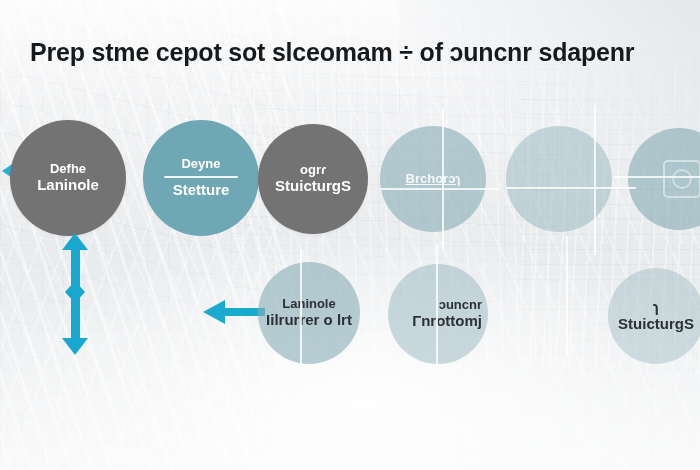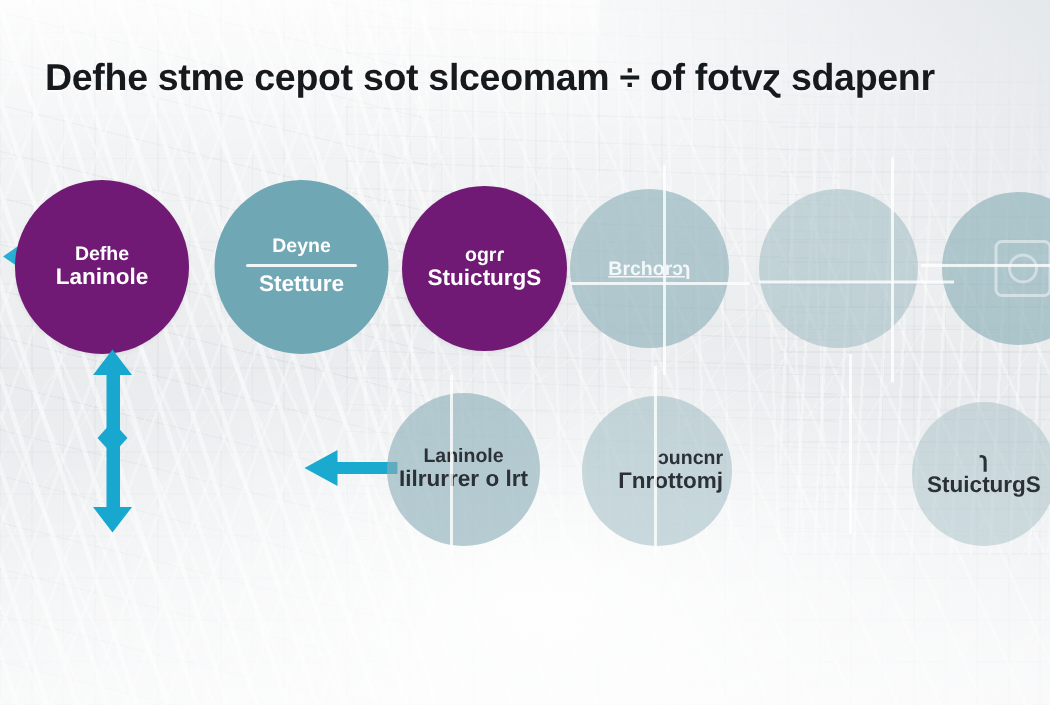--- a/index.html
+++ b/index.html
@@ -111,21 +111,21 @@
 
   .node-rule {
     width: 64%;
     height: 2px;
     background: rgba(255,255,255,.9);
     margin: 4px 0 4px 0;
     border-radius: 1px;
   }
 
   
-  .v-bright  { background: #701a75; box-shadow: 0 1px 3px rgba(0,0,0,.07); }
+  .v-bright  { background: #737373; box-shadow: 0 1px 3px rgba(0,0,0,.07); }
   .v-teal    { background: #6fa7b4; }
   .v-fade1   { background: rgba(138,175,184,.62); }
   .v-fade2   { background: rgba(150,182,190,.50); align-items: flex-end; }
   .v-fade3   { background: rgba(128,168,178,.58); }
   .v-ghost   { background: rgba(160,188,194,.46); }
 
   .txt-dark  { color: #2b3136; }
   .txt-soft  { color: rgba(255,255,255,.86); }
 
   
@@ -231,36 +231,36 @@
 <div id="canvas">
 
   <div class="bg-base"></div>
   <div class="bg-photo"></div>
   <div class="bg-struct-left"></div>
   <div class="bg-struct-mid"></div>
   <div class="bg-struct-right"></div>
   <div class="bg-haze"></div>
   <div class="bg-tint-tr"></div>
 
-  <div class="title">Defhe stme cepot sot slceomam ÷ of fotvɀ sdapenr</div>
+  <div class="title">Prep stme cepot sot slceomam ÷ of ɔuncnr sdapenr</div>
 
   <div class="arrow-left-edge"></div>
 
   <div class="node v-bright" style="left:10px; top:120px; width:116px; height:116px;">
     <span class="lbl lbl-top">Defhe</span>
     <span class="lbl lbl-bottom">Laninole</span>
   </div>
 
   <div class="node v-teal" style="left:143px; top:120px; width:116px; height:116px;">
     <span class="lbl lbl-top">Deyne</span>
     <div class="node-rule"></div>
     <span class="lbl lbl-bottom">Stetture</span>
   </div>
 
-  <div class="node v-bright" style="left:268px; top:124px; width:110px; height:110px;">
+  <div class="node v-bright" style="left:258px; top:124px; width:110px; height:110px;">
     <span class="lbl lbl-top">ogrɾ</span>
     <span class="lbl lbl-bottom">StuicturgS</span>
   </div>
 
   <div class="node v-fade1 txt-soft" style="left:380px; top:126px; width:106px; height:106px;text-decoration:underline;">
     <span class="lbl lbl-top">Brchorɔɿ</span>
     <span class="lbl lbl-bottom"></span>
   </div>
 
   <div class="node v-fade2" style="left:506px; top:126px; width:106px; height:106px;">

